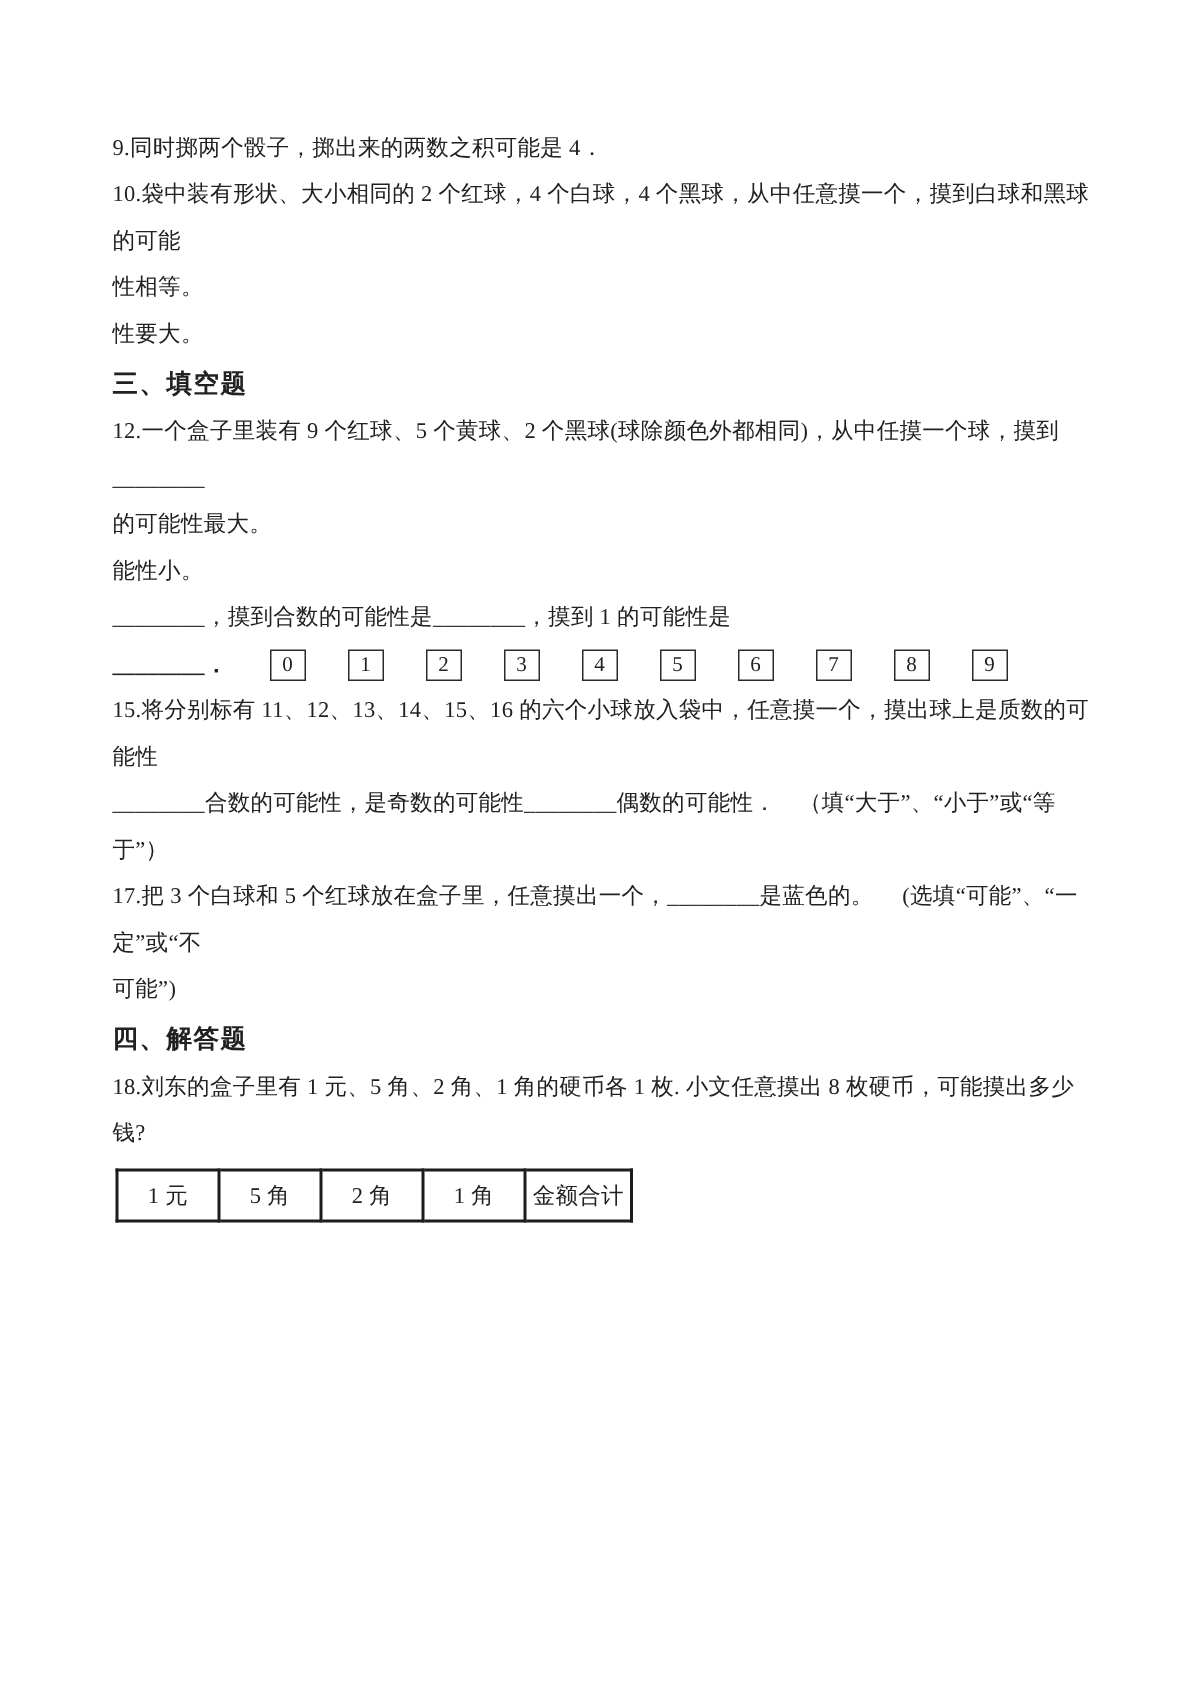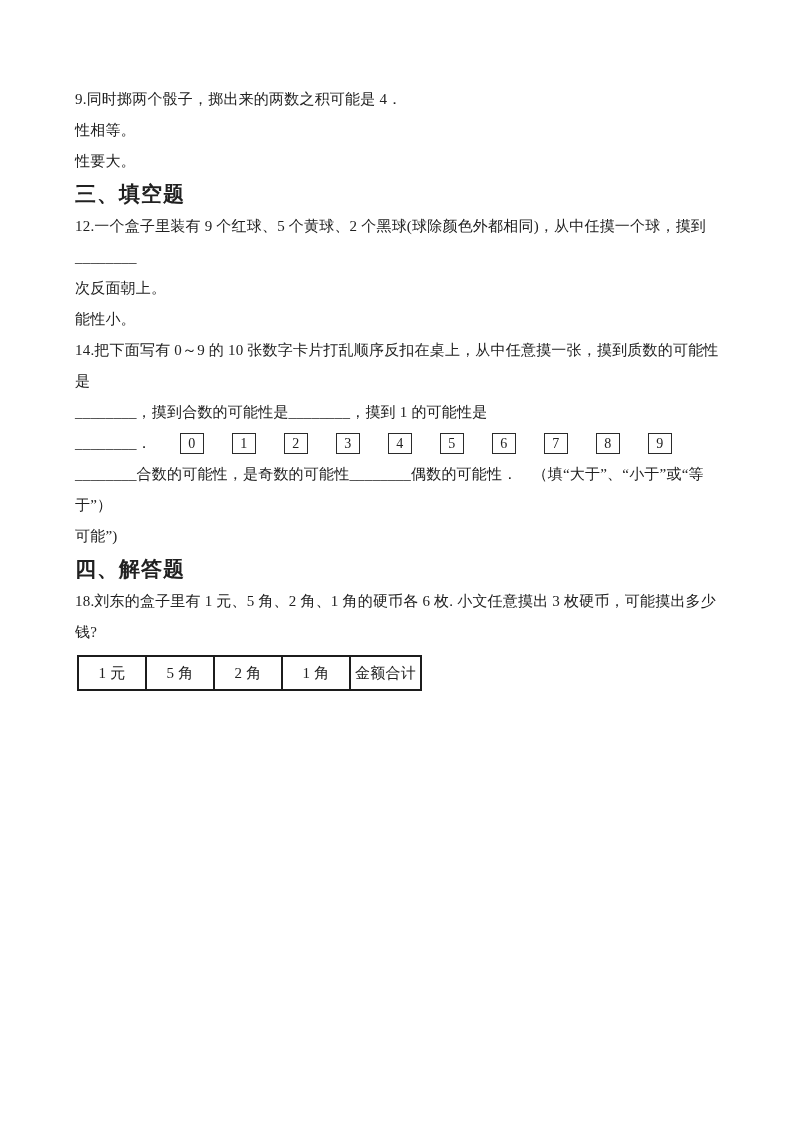--- a/index.html
+++ b/index.html
@@ -21,32 +21,33 @@
     top: 84px;
     width: 652px;
     font-size: 15px;
     letter-spacing: 0.2px;
   }
   .line {
     line-height: 31px;
     white-space: pre-wrap;
   }
   .section-title {
-    font-size: 21px;
+    font-size: 17px;
     font-weight: 700;
     line-height: 34px;
     letter-spacing: 1px;
   }
   .cards-row {
     display: flex;
     align-items: center;
     height: 31px;
   }
   .cards-row .blank {
     white-space: pre;
+    font-weight: bold;
   }
   .card {
     display: inline-block;
     min-width: 14px;
     padding: 0 4px;
     height: 19px;
     line-height: 19px;
     border: 1.5px solid #2b2b2b;
     text-align: center;
     font-size: 14px;
@@ -72,51 +73,53 @@
   .coin-table th:last-child, .coin-table td:last-child {
     width: 69px;
   }
 </style>
 </head>
 <body>
 
 <div class="content">
 
   <div class="line">9.同时掷两个骰子，掷出来的两数之积可能是 4．</div>
+  <div class="line">10.袋中装有形状、大小相同的 2 个红球，4 个白球，4 个黑球，从中任意摸一个，摸到白球和黑球的可能</div>
   <div class="line">性相等。</div>
   <div class="line">性要大。</div>
 
   <div class="section-title">三、填空题</div>
 
   <div class="line">12.一个盒子里装有 9 个红球、5 个黄球、2 个黑球(球除颜色外都相同)，从中任摸一个球，摸到________</div>
-  <div class="line">次反面朝上。</div>
+  <div class="line">的可能性最大。</div>
   <div class="line">能性小。</div>
-  <div class="line">14.把下面写有 0～9 的 10 张数字卡片打乱顺序反扣在桌上，从中任意摸一张，摸到质数的可能性是</div>
   <div class="line">________，摸到合数的可能性是________，摸到 1 的可能性是</div>
 
   <div class="cards-row">
     <span class="blank">________．</span>
     <span class="card">0</span>
     <span class="card">1</span>
     <span class="card">2</span>
     <span class="card">3</span>
     <span class="card">4</span>
     <span class="card">5</span>
     <span class="card">6</span>
     <span class="card">7</span>
     <span class="card">8</span>
     <span class="card">9</span>
   </div>
 
+  <div class="line">15.将分别标有 11、12、13、14、15、16 的六个小球放入袋中，任意摸一个，摸出球上是质数的可能性</div>
   <div class="line">________合数的可能性，是奇数的可能性________偶数的可能性．　（填“大于”、“小于”或“等于”）</div>
+  <div class="line">17.把 3 个白球和 5 个红球放在盒子里，任意摸出一个，________是蓝色的。　 (选填“可能”、“一定”或“不</div>
   <div class="line">可能”)</div>
 
   <div class="section-title">四、解答题</div>
 
-  <div class="line">18.刘东的盒子里有 1 元、5 角、2 角、1 角的硬币各 6 枚. 小文任意摸出 3 枚硬币，可能摸出多少钱?</div>
+  <div class="line">18.刘东的盒子里有 1 元、5 角、2 角、1 角的硬币各 1 枚. 小文任意摸出 8 枚硬币，可能摸出多少钱?</div>
 
   <table class="coin-table">
     <thead>
       <tr>
         <th>1 元</th>
         <th>5 角</th>
         <th>2 角</th>
         <th>1 角</th>
         <th>金额合计</th>
       </tr>

